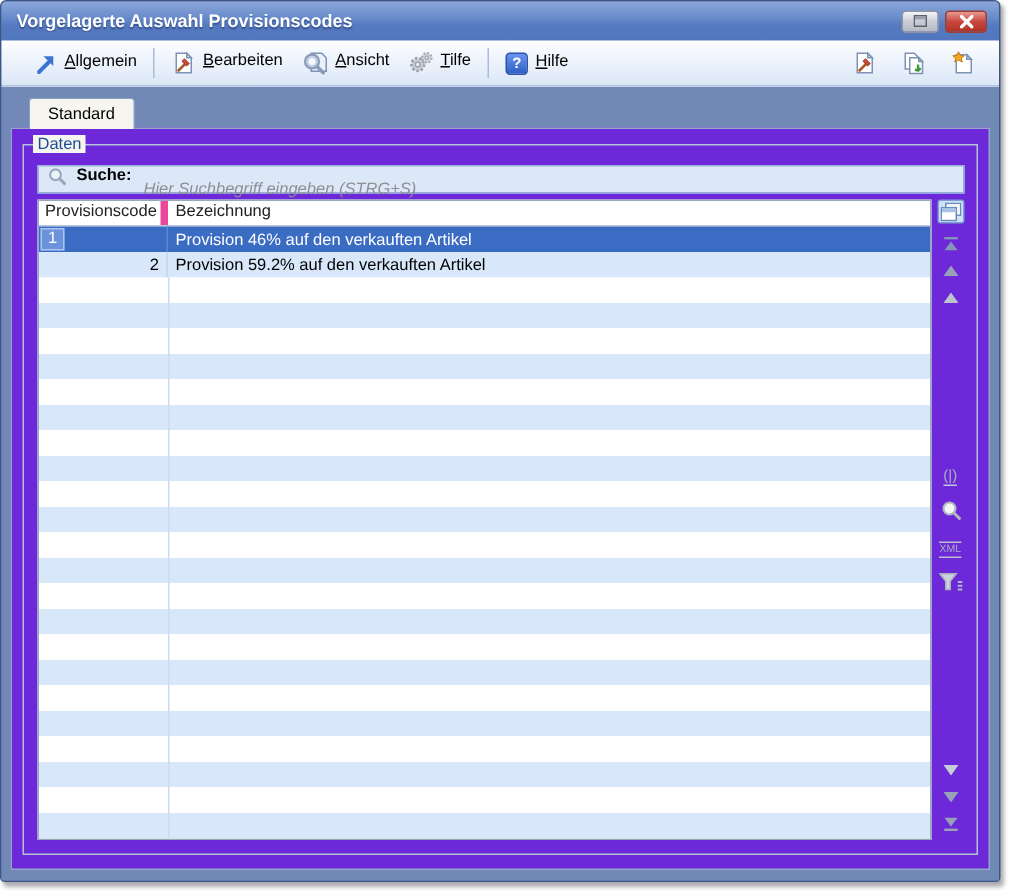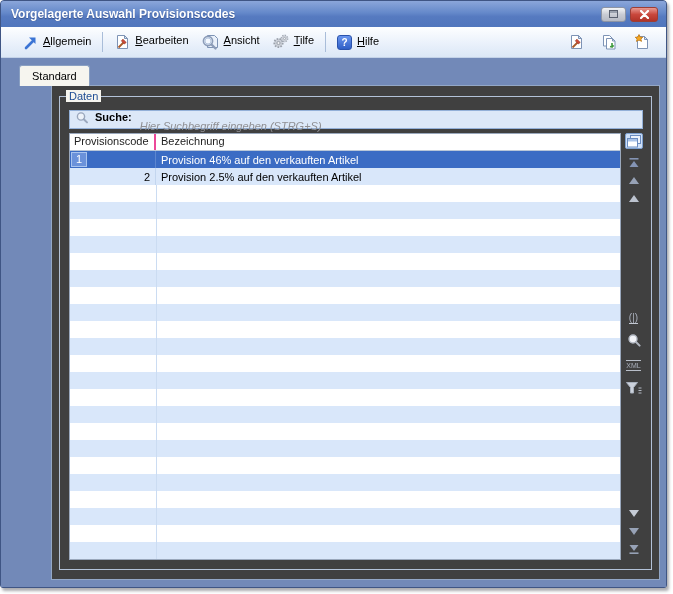--- a/index.html
+++ b/index.html
@@ -31,42 +31,42 @@
   .tb-icon{width:20px;height:20px;display:flex;align-items:center;justify-content:center;}
   .help-badge{width:15px;height:15px;border-radius:3px;color:#fff;font-weight:bold;font-size:10px;
     display:flex;align-items:center;justify-content:center;
     background:linear-gradient(#6a95ee,#2f5fc6);border:1px solid #2a52ac;}
 
   
   .band{flex:1;background:#7289b8;padding:6px 6px 7px 6px;display:flex;flex-direction:column;min-height:0;}
   .tabstrip{height:21px;flex:0 0 21px;display:flex;align-items:flex-start;padding-left:12px;}
   .tab{height:21px;padding:0 12px;background:#f6f5ef;border:1px solid #8aa0c2;border-bottom:none;
     border-radius:3px 3px 0 0;font-size:11px;display:flex;align-items:center;position:relative;top:1px;z-index:2;}
-  .panel{flex:1;background:#404040;border:1px solid #93a7c6;display:flex;flex-direction:column;min-height:0;margin-left:44px;}
+  .panel{flex:1;background:#6d28d9;border:1px solid #93a7c6;display:flex;flex-direction:column;min-height:0;}
 
   
   .groupbox{flex:1;margin:10px 7px 9px 7px;border:1px solid #b3c2d8;position:relative;
     padding:13px 8px 9px 9px;display:flex;flex-direction:column;min-height:0;}
   .gb-label{position:absolute;top:-7px;left:6px;background:#f6f5ef;padding:0 3px;
     font-size:11px;color:#1e4c94;}
 
   
   .search-bar{height:19px;flex:0 0 19px;background:#dce8f8;border:1px solid #93b0d8;
     display:flex;align-items:flex-start;padding:0 5px;gap:6px;margin-bottom:4px;}
   .search-label{font-size:11px;font-weight:bold;color:#000;}
   .search-input{flex:1;border:none;background:transparent;outline:none;font-size:11px;
     font-family:"Liberation Sans",sans-serif;color:#333;height:29px;}
   .search-input::placeholder{color:#8f8f93;font-style:italic;}
 
   
   .grid-wrap{flex:1;display:flex;min-height:0;}
   .grid{flex:1;border:1px solid #9aa8bc;background:#fff;display:flex;flex-direction:column;min-width:0;overflow:hidden;}
   .g-header{height:17px;flex:0 0 17px;display:flex;background:#fff;border-bottom:1px solid #bac7d8;
     font-size:11px;color:#222;}
-  .g-header .c-code{width:86px;flex:0 0 86px;padding:1px 0 0 4px;border-right:2px solid #ec4899;}
+  .g-header .c-code{width:86px;flex:0 0 86px;padding:1px 0 0 4px;border-right:5px solid #ec4899;}
   .g-header .c-name{flex:1;padding:1px 0 15px 5px;}
   .g-row{height:17px;flex:0 0 17px;display:flex;font-size:11px;align-items:center;}
   .g-row .c-code{width:86px;flex:0 0 86px;height:100%;display:flex;align-items:center;}
   .g-row .c-name{flex:1;padding-left:5px;white-space:nowrap;overflow:hidden;}
   .g-row.selected{background:#3b6cc4;color:#fff;}
   .g-row.selected .c-code{border-right:1px solid #5d86cf;padding-left:1px;}
   .focus-cell{display:inline-block;background:#6b92da;border:1px solid #a9c4ee;
     padding:0 4px;height:15px;line-height:13px;}
   .g-row.stripe{background:#d9e7fa;color:#000;}
   .g-row.stripe .c-code{border-right:1px solid #c3d6ef;justify-content:flex-end;padding-right:5px;}
@@ -207,21 +207,21 @@
               <div class="c-name">Bezeichnung</div>
             </div>
             <div class="g-row selected">
               <div class="c-code">
                 <span class="focus-cell">1</span>
               </div>
               <div class="c-name">Provision 46% auf den verkauften Artikel</div>
             </div>
             <div class="g-row stripe">
               <div class="c-code">2</div>
-              <div class="c-name">Provision 2.5% auf den verkauften Artikel</div>
+              <div class="c-name">Provision 59.2% auf den verkauften Artikel</div>
             </div>
             <div class="g-empty">
               <div class="col-sep"></div>
             </div>
           </div>
 
           <div class="side-strip">
             <span class="chooser-btn">
               <svg width="14" height="13">
                 <rect x="3.5" y="0.5" width="10" height="8" fill="#eef3fb" stroke="#6b8cc0"></rect>

